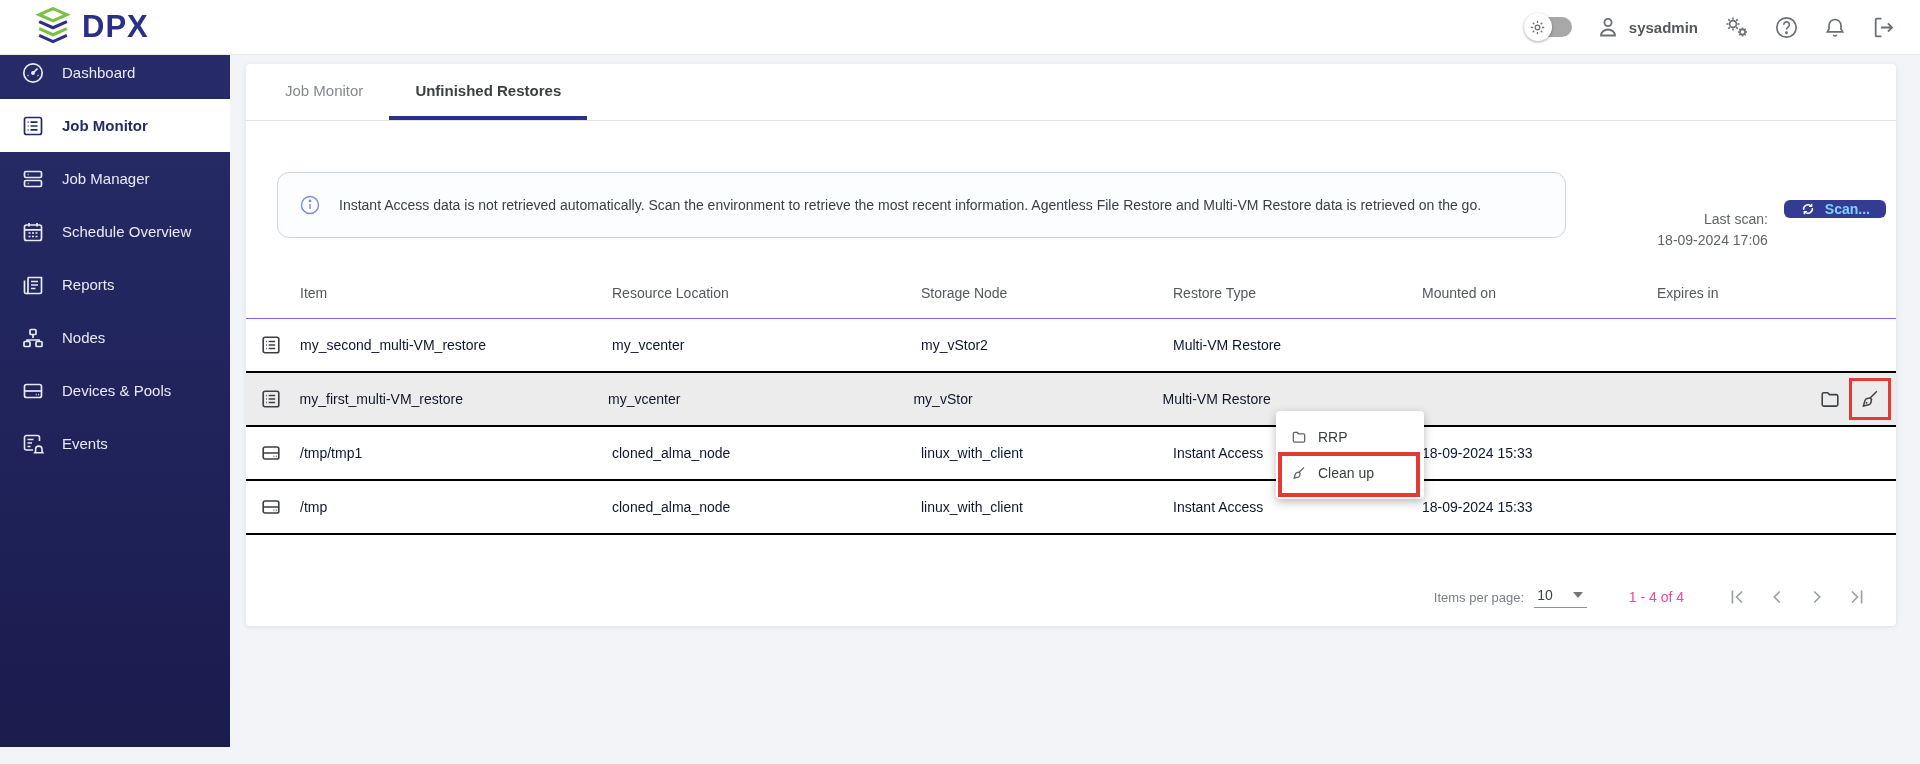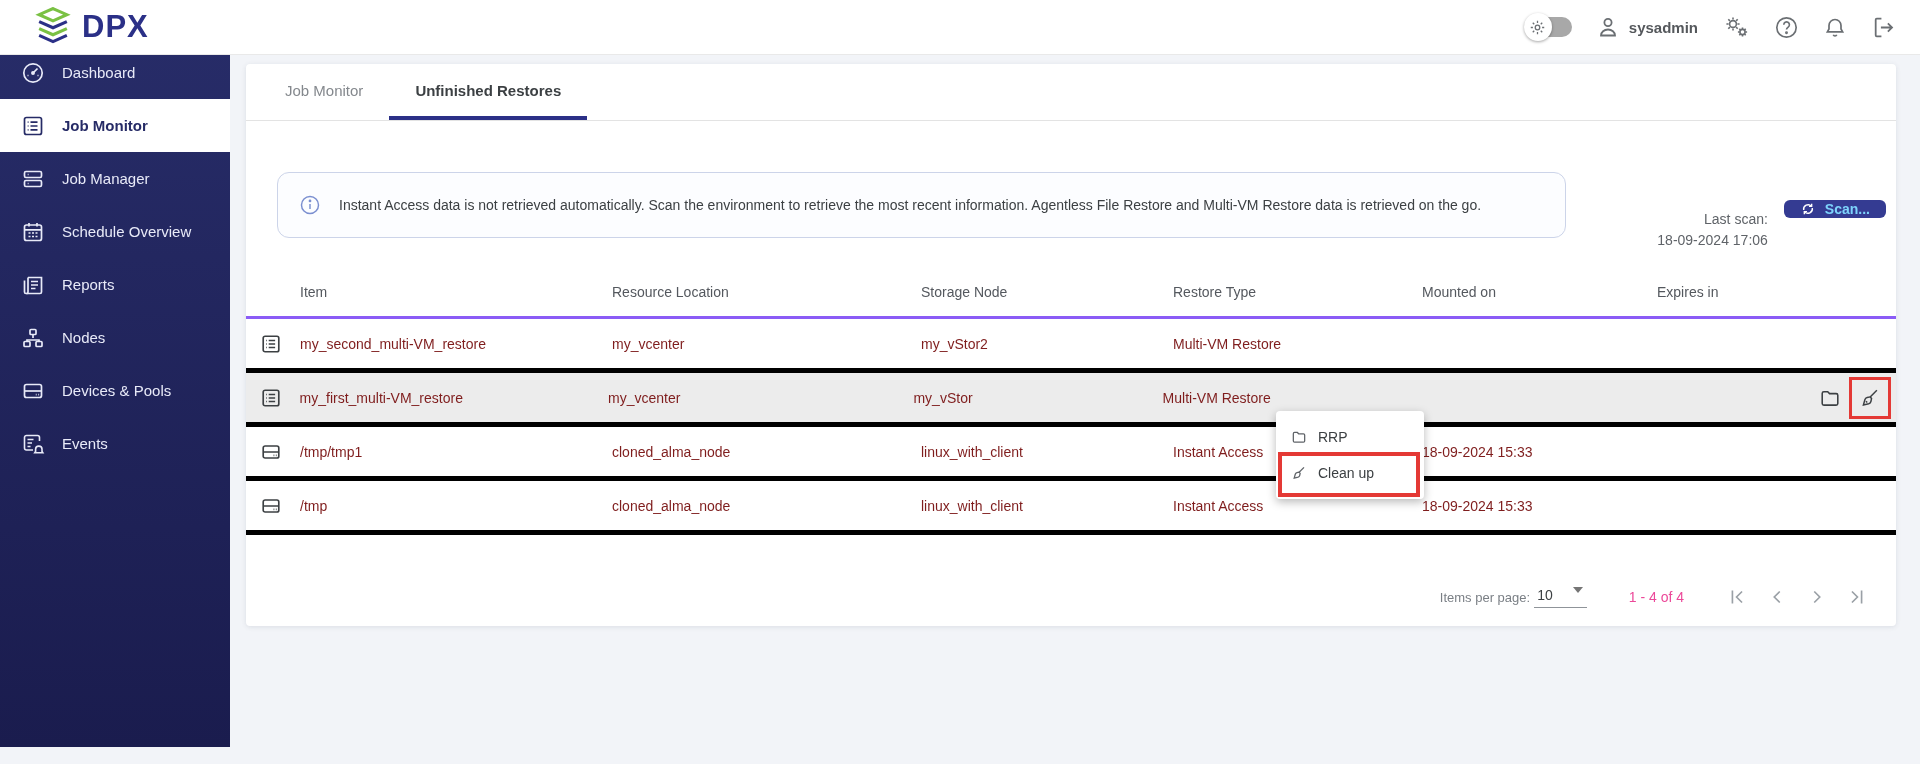--- a/index.html
+++ b/index.html
@@ -49,23 +49,23 @@
 
   
   .scanline { position:absolute; right:10px; top:102px; display:flex; align-items:center; gap:16px; }
   .lastscan { text-align:right; font-size:14px; color:#5f6368; line-height:21px;margin-top:43px; }
   .scan-btn { height:18px; padding:0 16px; background:#343b92; color:#7dd3fc; border:none; border-radius:6px;
               font-size:14px; font-weight:700; display:flex; align-items:center; gap:9px; cursor:pointer;
               font-family:"Liberation Sans", sans-serif; }
 
   
   .tbl { position:absolute; left:0; right:0; top:203px; }
-  .trow { display:flex; align-items:center; height:54px; padding-left:14px; border-bottom:5px solid #000000;
-          font-size:14px; color:#7f1d1d; position:relative; }
-  .trow.head { height:52px; color:#54585e; font-weight:500; border-bottom:3px solid #8b5cf6; }
+  .trow { display:flex; align-items:center; height:54px; padding-left:14px; border-bottom:2px solid #000000;
+          font-size:14px; color:#0f172a; position:relative; }
+  .trow.head { height:52px; color:#54585e; font-weight:500; border-bottom:1px solid #8b5cf6; }
   .trow.hl { background:#ececec; }
   .c-icon { width:40px; color:#3c4043; }
   .c-item { width:312px; }
   .c-res  { width:309px; }
   .c-store{ width:252px; }
   .c-type { width:249px; }
   .c-mount{ width:235px; }
   .c-exp  { width:180px; }
   .c-act  { flex:1; display:flex; align-items:center; justify-content:flex-end; gap:8px; padding-right:5px; }
   .row-act-ic { color:#3c4043; }
@@ -76,22 +76,22 @@
   .ctx-menu { position:absolute; left:1030px; top:347px; width:148px; background:#fff; border-radius:4px;
               box-shadow:0 3px 10px rgba(0,0,0,.28); padding:8px 0; z-index:40; }
   .menu-item { height:36px; display:flex; align-items:center; gap:11px; padding:0 15px; font-size:14px;
                color:#3c4043; cursor:pointer; }
   .menu-item .m-ic { color:#5f6368; }
   .menu-red { position:absolute; left:2px; right:4px; top:41px; height:45px; border:4px solid #e43935; }
 
   
   .pager { position:absolute; right:26px; top:520px; display:flex; align-items:center; color:#7a7f85;
            font-size:13px; }
-  .ipp-label { margin-right:4px; }
-  .ipp-select { display:inline-flex; gap:20px; border-bottom:1px solid #8f9499;
+  .ipp-label { margin-right:10px; }
+  .ipp-select { display:inline-flex; align-items:center; gap:20px; border-bottom:1px solid #8f9499;
                 padding:0 4px 4px 3px; color:#3c4043; font-size:14px; cursor:pointer; }
   .range { margin-left:42px; margin-right:40px; font-size:14px; color:#ec4899; }
   .pg-nav { display:flex; align-items:center; gap:14px; color:#9aa0a6; }
   .pg-btn { width:26px; height:26px; display:flex; align-items:center; justify-content:center; cursor:pointer; }
 </style>
 </head>
 <body>
 
 <div class="topbar">
   <div class="logo">

